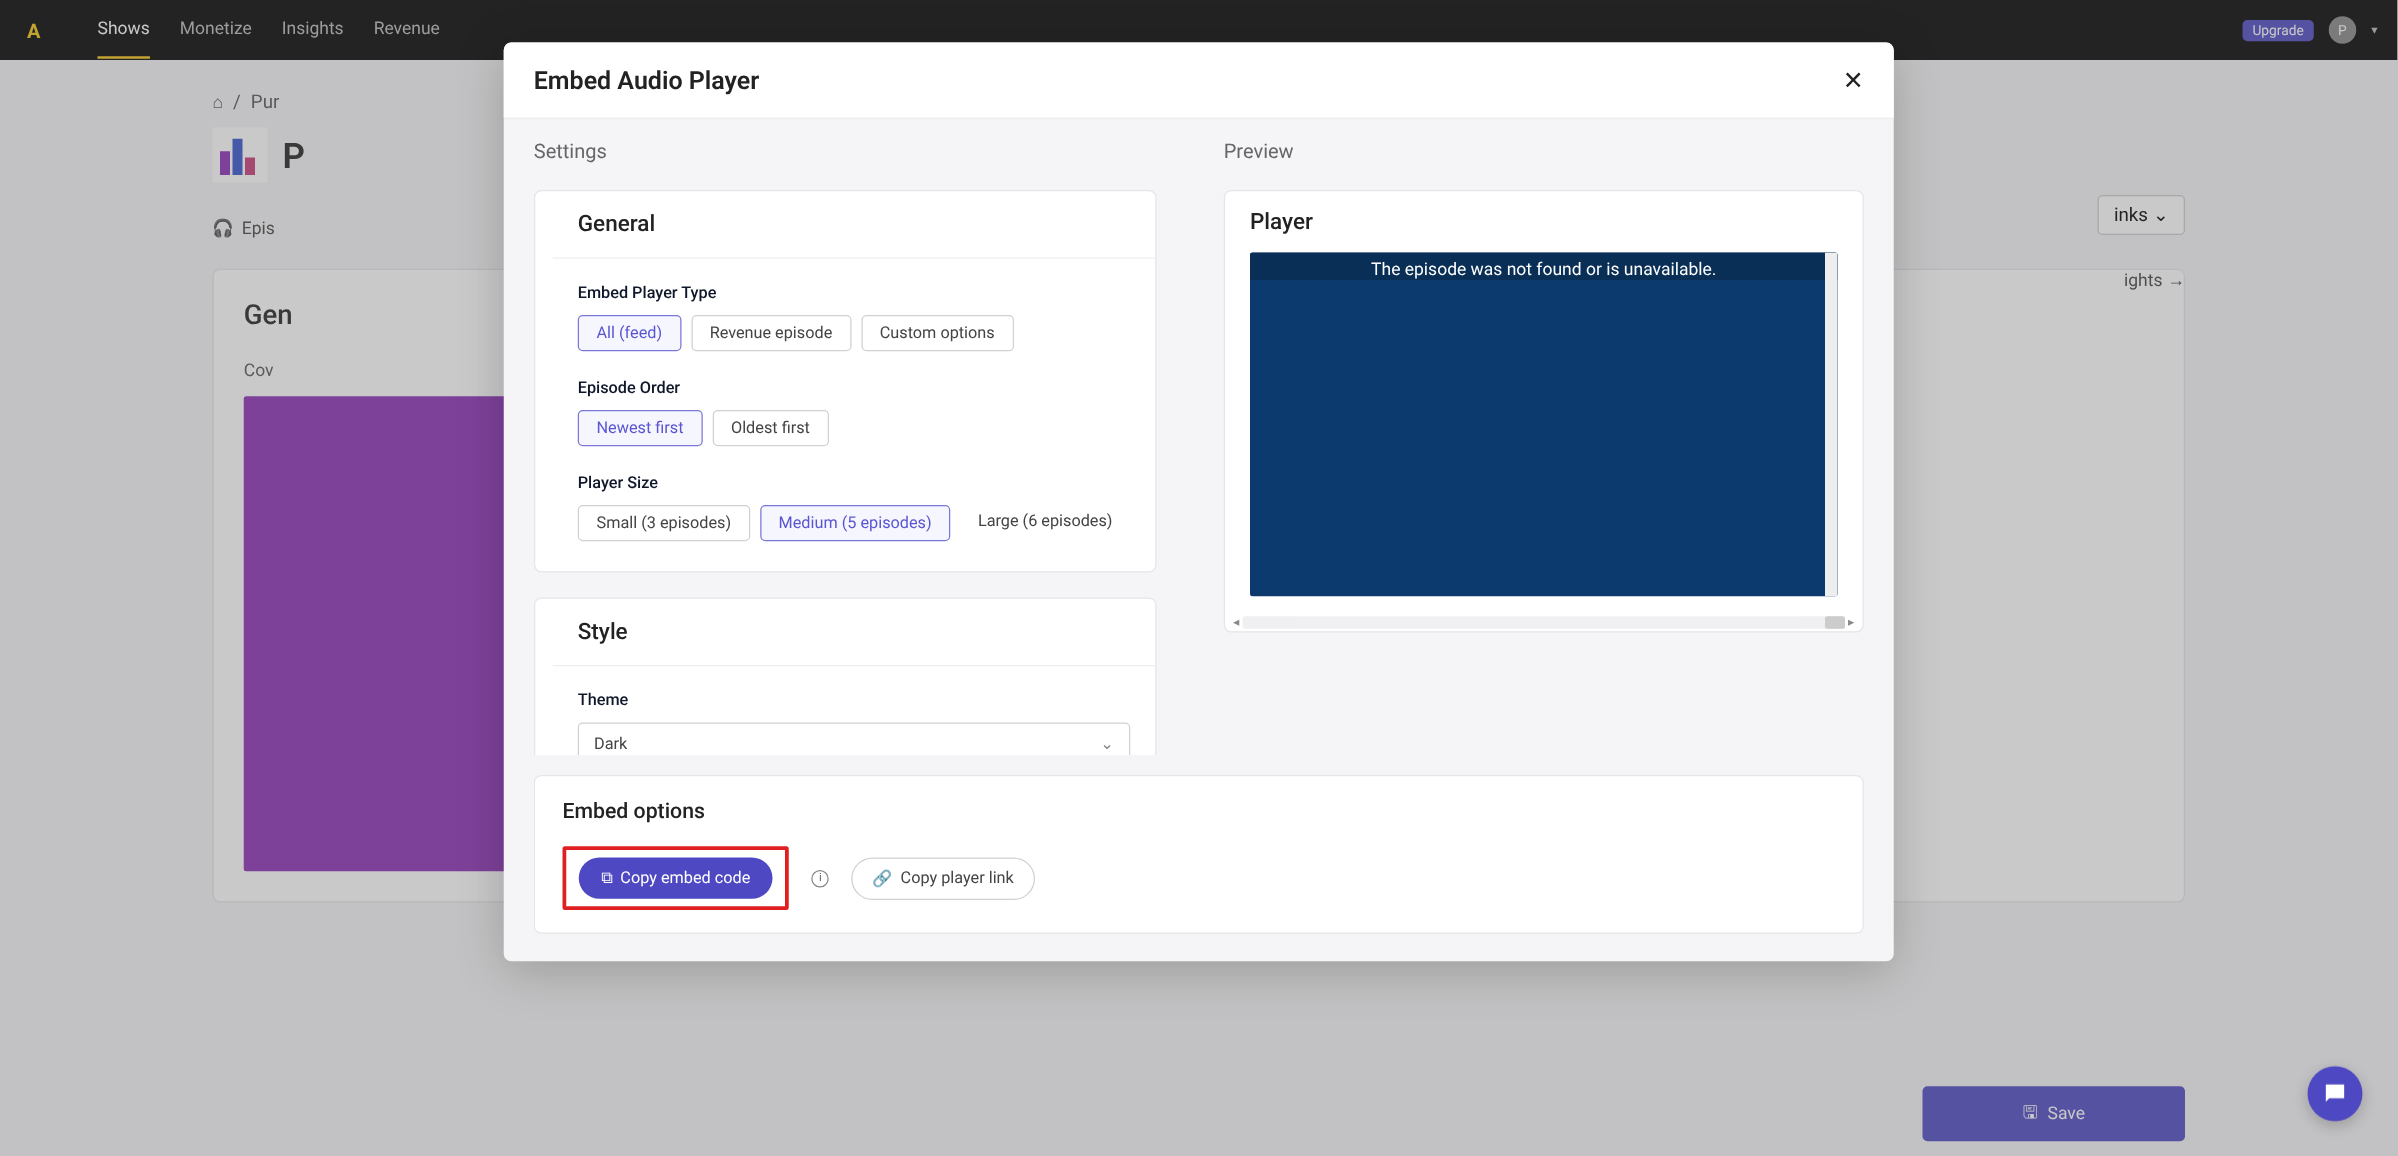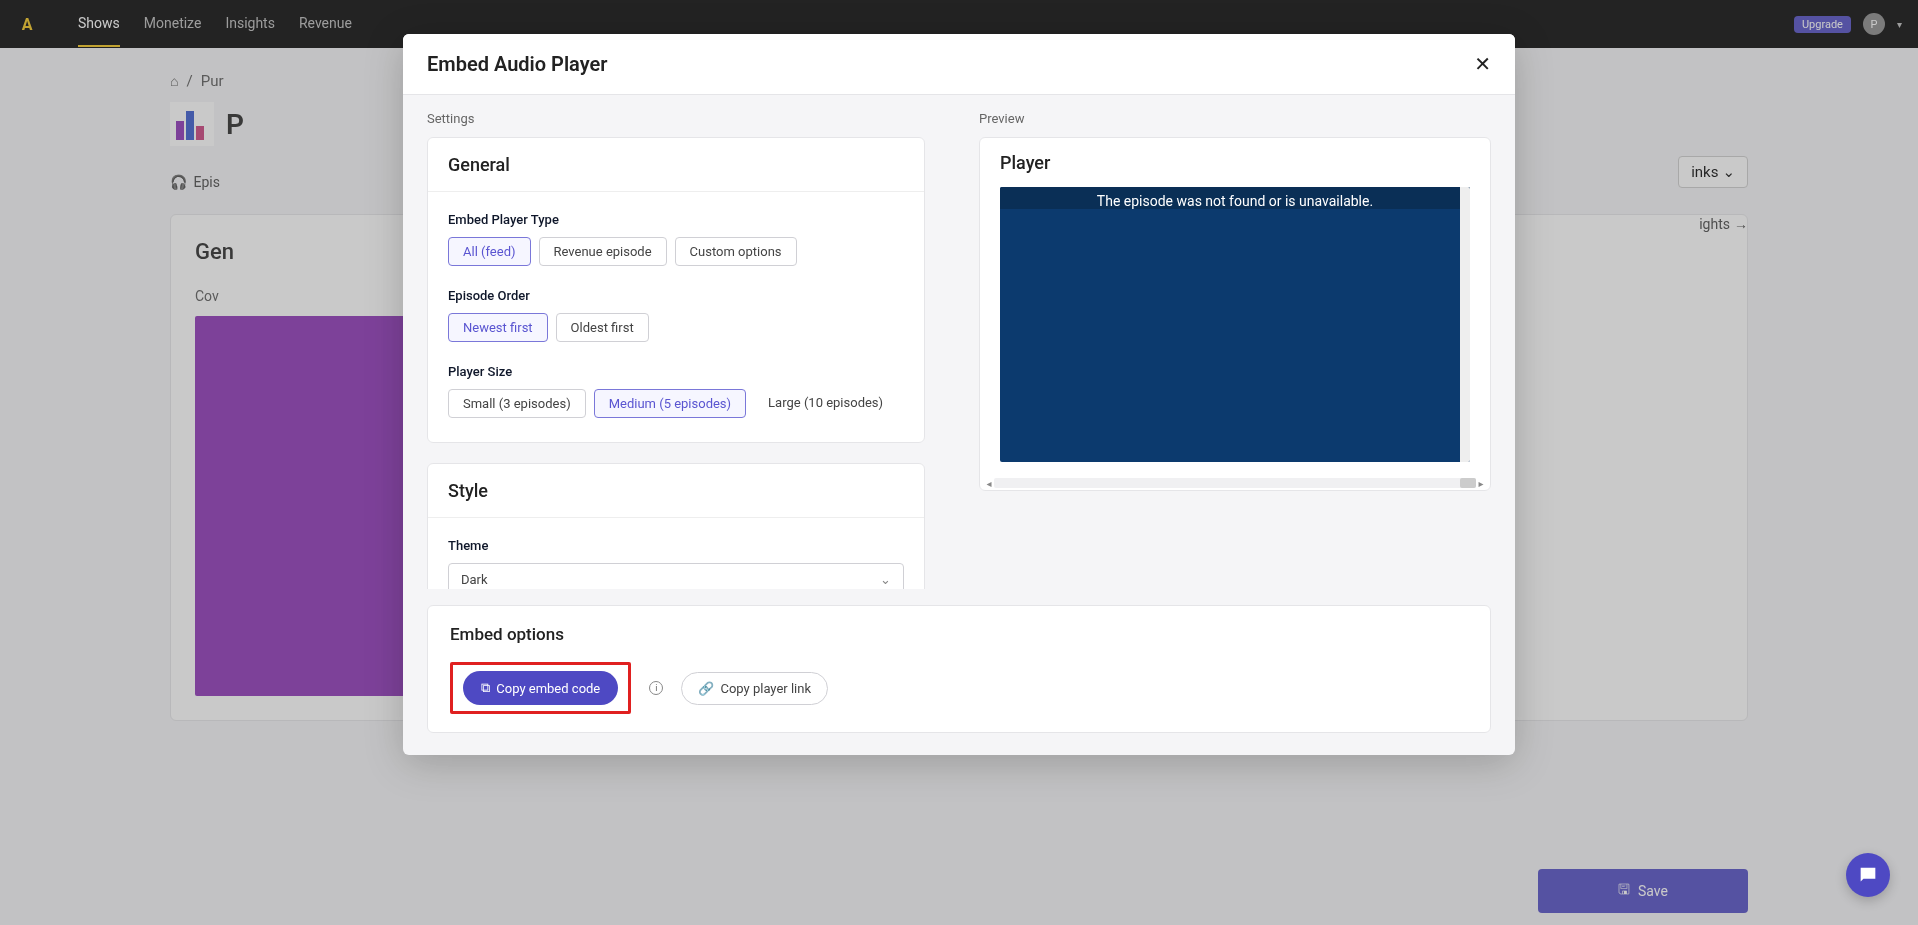--- a/index.html
+++ b/index.html
@@ -40,27 +40,27 @@
 
 .dim-overlay { position: fixed; inset: 0; background: rgba(100,100,100,0.35); }
 
 .modal { position: fixed; left: 50%; transform: translateX(-50%); top: 34px; width: 1112px; background: #f5f5f7; border-radius: 6px; box-shadow: 0 8px 40px rgba(0,0,0,0.2); display:flex; flex-direction:column; }
 .modal-header { background:#fff; border-bottom:1px solid #e5e5e8; padding: 18px 24px; display:flex; align-items:center; justify-content:space-between; border-radius:6px 6px 0 0; }
 .modal-title { font-size: 20px; font-weight: 600; }
 .close-btn { font-size: 20px; cursor: pointer; color:#222; background:none; border:none; }
 
 .modal-body { padding: 16px 24px 8px 24px; display:flex; gap: 40px; }
 .col { flex: 1; min-width: 0; }
-.col-label { font-size: 13px; color: #666; margin-bottom: 11px; }
+.col-label { font-size: 16px; color: #666; margin-bottom: 22px; }
 .scroll-wrap { max-height: 452px; overflow-y: auto; padding-right: 14px; }
 .scroll-wrap::-webkit-scrollbar { width: 10px; }
 .scroll-wrap::-webkit-scrollbar-track { background: #eee; }
 .scroll-wrap::-webkit-scrollbar-thumb { background: #bbb; border-radius: 2px; }
 
-.panel { background:#fff; border:1px solid #e5e5e8; border-radius:6px; margin-bottom: 20px; }
+.panel { background:#fff; border:1px solid #e5e5e8; border-radius:6px; margin-bottom: 20px; padding-left: 14px; }
 .panel-head { padding: 16px 20px; font-size: 18px; font-weight: 500; border-bottom:1px solid #eee; }
 .panel-body { padding: 20px; }
 .form-label { font-size: 13px; font-weight: 500; color: #0f172a; margin-bottom: 10px; }
 .pill-row { display:flex; gap: 8px; margin-bottom: 22px; flex-wrap:wrap; }
 .pill { border:1px solid #d0d0d5; background:#fff; padding: 6px 14px; border-radius:4px; font-size: 13px; color:#444; cursor:pointer; }
 .pill.selected { border-color: #7a77d9; color:#5a55d1; background:#f6f6ff; }
 .select { width:100%; border:1px solid #d0d0d5; border-radius:4px; padding: 8px 12px; font-size:13px; color:#444; display:flex; justify-content:space-between; align-items:center; background:#fff; cursor:pointer; }
 
 .preview-frame { background:#fff; border:1px solid #e5e5e8; border-radius:6px; height: 354px; display:flex; flex-direction:column; }
 .preview-head { padding: 14px 20px; font-size: 18px; font-weight: 500; }
@@ -177,21 +177,21 @@
             <div class="form-label">Episode Order</div>
             <div class="pill-row">
               <div class="pill selected">Newest first</div>
               <div class="pill">Oldest first</div>
             </div>
 
             <div class="form-label">Player Size</div>
             <div class="pill-row" style="margin-bottom:4px;">
               <div class="pill">Small (3 episodes)</div>
               <div class="pill selected">Medium (5 episodes)</div>
-              <div class="pill" style="border:none;">Large (10 episodes)</div>
+              <div class="pill" style="border:none;">Large (6 episodes)</div>
             </div>
           </div>
         </div>
 
         <div class="panel">
           <div class="panel-head">Style</div>
           <div class="panel-body">
             <div class="form-label">Theme</div>
             <div class="select">
               <span>Dark</span>

